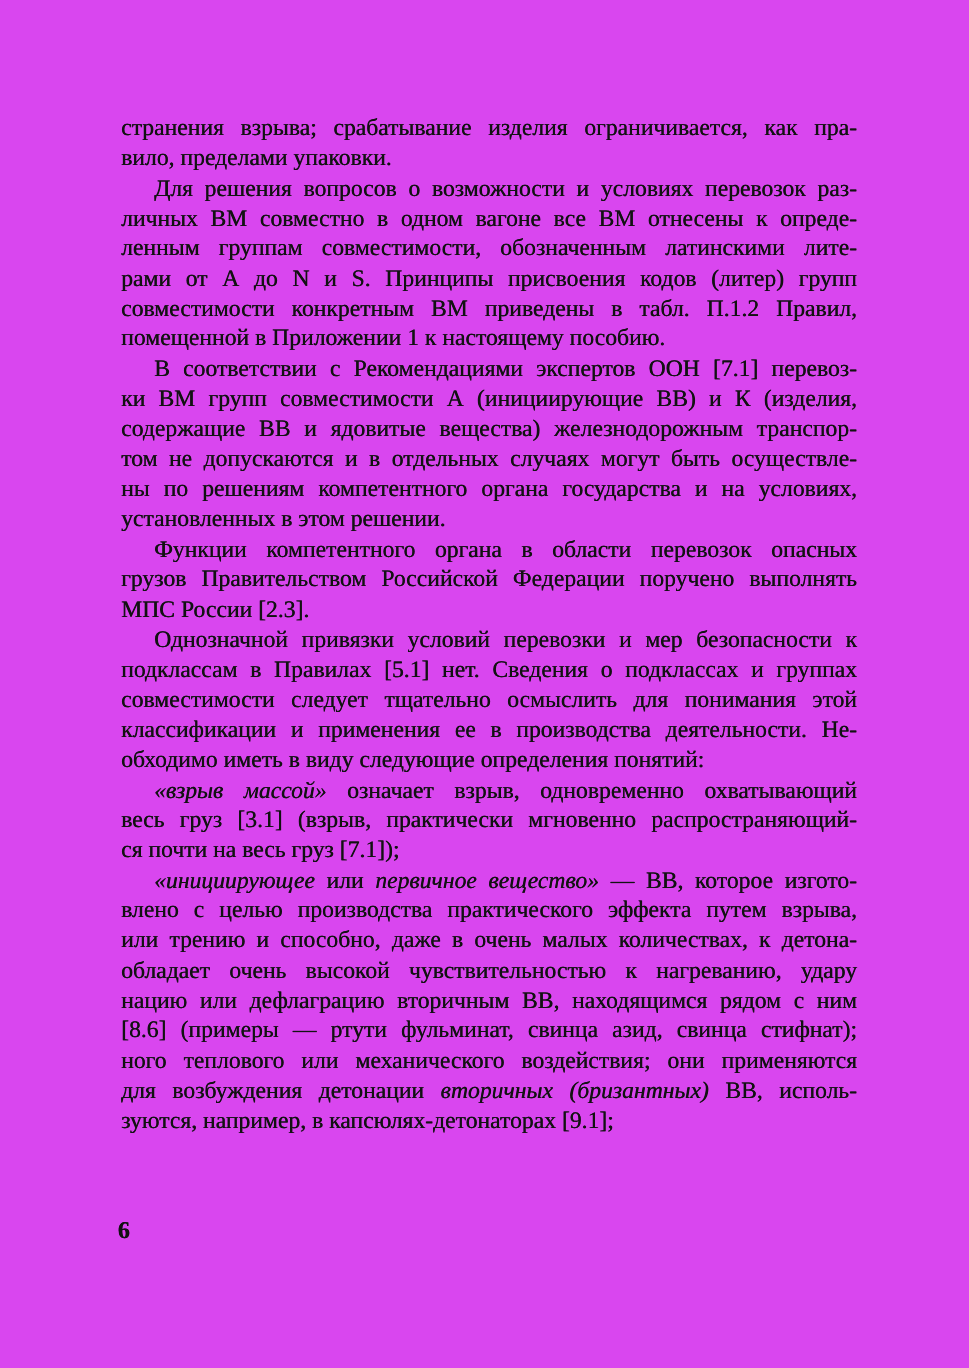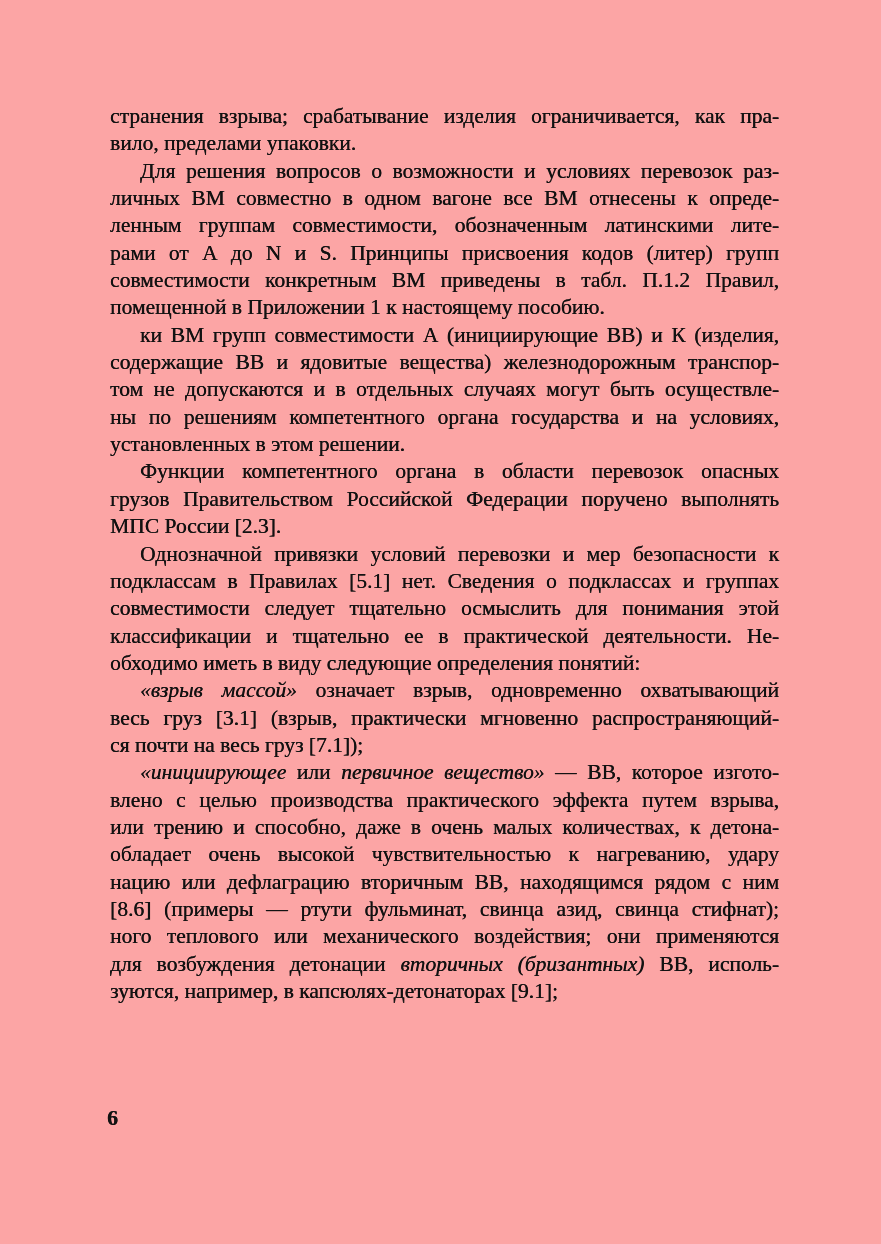--- a/index.html
+++ b/index.html
@@ -4,21 +4,21 @@
 <style>
   html, body {
     margin: 0;
     padding: 0;
     background: #ffffff;
   }
   .page {
     position: relative;
     width: 881px;
     height: 1244px;
-    background: #fca5a5;
+    background: #d946ef;
     overflow: hidden;
     font-family: "Liberation Serif", "DejaVu Serif", serif;
     color: #121212;
   }
   .text-block {
     position: absolute;
     left: 110px;
     top: 103px;
     width: 669px;
     font-size: 21.5px;
@@ -60,36 +60,37 @@
       </div>
       <div class="para indent">
         <div class="line"><span>Для решения вопросов о возможности и условиях перевозок раз-</span></div>
         <div class="line"><span>личных ВМ совместно в одном вагоне все ВМ отнесены к опреде-</span></div>
         <div class="line"><span>ленным группам совместимости, обозначенным латинскими лите-</span></div>
         <div class="line"><span>рами от А до N и S. Принципы присвоения кодов (литер) групп</span></div>
         <div class="line"><span>совместимости конкретным ВМ приведены в табл. П.1.2 Правил,</span></div>
         <div class="line last"><span>помещенной в Приложении 1 к настоящему пособию.</span></div>
       </div>
       <div class="para indent">
+        <div class="line"><span>В соответствии с Рекомендациями экспертов ООН [7.1] перевоз-</span></div>
         <div class="line"><span>ки ВМ групп совместимости А (инициирующие ВВ) и К (изделия,</span></div>
         <div class="line"><span>содержащие ВВ и ядовитые вещества) железнодорожным транспор-</span></div>
         <div class="line"><span>том не допускаются и в отдельных случаях могут быть осуществле-</span></div>
         <div class="line"><span>ны по решениям компетентного органа государства и на условиях,</span></div>
         <div class="line last"><span>установленных в этом решении.</span></div>
       </div>
       <div class="para indent">
         <div class="line"><span>Функции компетентного органа в области перевозок опасных</span></div>
         <div class="line"><span>грузов Правительством Российской Федерации поручено выполнять</span></div>
         <div class="line last"><span>МПС России [2.3].</span></div>
       </div>
       <div class="para indent">
         <div class="line"><span>Однозначной привязки условий перевозки и мер безопасности к</span></div>
         <div class="line"><span>подклассам в Правилах [5.1] нет. Сведения о подклассах и группах</span></div>
         <div class="line"><span>совместимости следует тщательно осмыслить для понимания этой</span></div>
-        <div class="line"><span>классификации и тщательно ее в практической деятельности. Не-</span></div>
+        <div class="line"><span>классификации и применения ее в производства деятельности. Не-</span></div>
         <div class="line last"><span>обходимо иметь в виду следующие определения понятий:</span></div>
       </div>
       <div class="para indent">
         <div class="line"><em>«взрыв массой»</em><span> означает взрыв, одновременно охватывающий</span></div>
         <div class="line"><span>весь груз [3.1] (взрыв, практически мгновенно распространяющий-</span></div>
         <div class="line last"><span>ся почти на весь груз [7.1]);</span></div>
       </div>
       <div class="para indent">
         <div class="line"><em>«инициирующее</em><span> или </span><em>первичное вещество»</em><span> — ВВ, которое изгото-</span></div>
         <div class="line"><span>влено с целью производства практического эффекта путем взрыва,</span></div>

